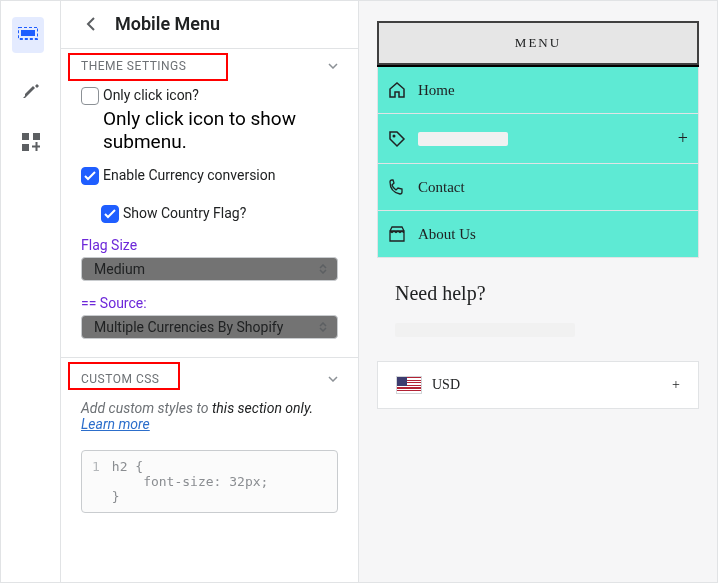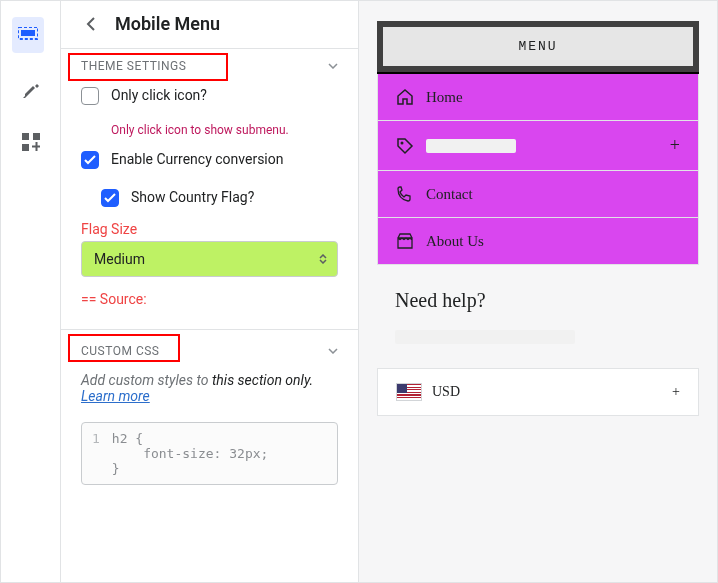--- a/index.html
+++ b/index.html
@@ -12,38 +12,38 @@
 .sb-header { display: flex; align-items: center; gap: 14px; padding: 12px 20px 14px 20px; }
 .back-btn { width: 20px; height: 20px; display: flex; align-items: center; justify-content: center; color: #5c5f62; cursor: pointer; }
 .sb-title { font-size: 18px; font-weight: 600; }
 .section-header { display: flex; justify-content: space-between; align-items: center; padding: 10px 20px; cursor: pointer; position: relative; }
 .section-header .label { font-size: 12px; font-weight: 400; letter-spacing: 0.5px; color: #6d7175; }
 .caret { color: #8c9196; }
 .redbox1 { position: absolute; left: 7px; top: 4px; width: 160px; height: 28px; border: 2px solid #ff0000; pointer-events: none; }
 .redbox2 { position: absolute; left: 7px; top: 4px; width: 112px; height: 28px; border: 2px solid #ff0000; pointer-events: none; }
 .hr { height: 1px; background: #e1e3e5; width: 100%; }
 .section-body { padding: 4px 20px 18px 20px; display: flex; flex-direction: column; gap: 14px; }
-.check-row { display: flex; align-items: flex-start; gap: 12px; }
+.check-row { display: flex; align-items: flex-start; gap: 4px; }
 .checkbox { width: 18px; height: 18px; border: 1px solid #8c9196; border-radius: 4px; background: #fff; flex-shrink: 0; display: flex; align-items: center; justify-content: center; }
 .checkbox.checked { background: #1f5eff; border-color: #1f5eff; color: #fff; }
 .check-label { color: #202223; }
-.helper { font-size: 12px; color: #be185d; margin-top: 20px; }
-.field-label { font-size: 14px; color: #ef4444; margin-bottom: 4px; }
-.select { position: relative; border: 1px solid #c9cccf; border-radius: 4px; height: 36px; display: flex; align-items: center; padding: 0 36px 0 12px; background: #bef264; cursor: pointer; }
+.helper { font-size: 19px; color: #000000; margin-top: 4px; }
+.field-label { font-size: 14px; color: #6d28d9; margin-bottom: 4px; }
+.select { position: relative; border: 1px solid #c9cccf; border-radius: 4px; height: 24px; display: flex; align-items: center; padding: 0 36px 0 12px; background: #737373; cursor: pointer; }
 .select .spinners { position: absolute; right: 10px; display: flex; flex-direction: column; gap: 0; color: #5c5f62; }
 .custom-css-text { font-size: 14px; color: #6d7175; padding: 0 0 10px 0; font-style: italic; }
 .custom-css-text .bold { color: #202223; }
 .custom-css-text a { color: #2c6ecb; text-decoration: underline; }
 .code-box { border: 1px solid #c9cccf; border-radius: 4px; background: #fbfbfb; padding: 8px 10px; font-family: ui-monospace, Menlo, Consolas, monospace; font-size: 13px; display: flex; gap: 12px; }
 .gutter { color: #b5b8bb; user-select: none; }
 .code { color: #8a8d91; white-space: pre; }
 .preview { flex: 1; background: #f6f6f7; padding: 20px 18px 0 18px; }
-.pv-header { background: #e6e6e6; border: 6px solid #404040; text-align: center; font-family: Liberation Mono, monospace; letter-spacing: 2px; font-size: 13px; padding: 12px 0; }
+.pv-header { background: #e6e6e6; border: 2px solid #404040; text-align: center; font-family: Liberation Serif, serif; letter-spacing: 2px; font-size: 13px; padding: 12px 0; }
 .pv-header-bar { height: 2px; background: #000; }
-.pv-item { background: #d946ef; border: 1px solid #e1e3e5; border-top: none; display: flex; align-items: center; gap: 12px; padding: 14px 18px; font-family: Georgia, 'Times New Roman', serif; font-size: 15px; text-align: right; }
+.pv-item { background: #5eead4; border: 1px solid #e1e3e5; border-top: none; display: flex; align-items: center; gap: 12px; padding: 14px 10px; font-family: Georgia, 'Times New Roman', serif; font-size: 15px; text-align: right; }
 .pv-item .spacer { flex: 1; }
 .pv-item .plus { color: #202223; font-size: 18px; }
 .pv-item:first-of-type { border-top: 1px solid #e1e3e5; }
 .blurbox { background: #f1f1f1; height: 14px; border-radius: 2px; }
 .need-help { font-family: Georgia, 'Times New Roman', serif; font-size: 20px; padding: 24px 18px 4px 18px; }
 .blur-line { margin: 14px 18px 24px 18px; }
 .pv-currency { background: #fff; border: 1px solid #e1e3e5; display: flex; align-items: center; gap: 10px; padding: 14px 18px; font-family: Georgia, 'Times New Roman', serif; }
 .flag-us { width: 26px; height: 18px; background: linear-gradient(to bottom, #b22234 0%, #b22234 8%, #fff 8%, #fff 16%, #b22234 16%, #b22234 24%, #fff 24%, #fff 32%, #b22234 32%, #b22234 40%, #fff 40%, #fff 48%, #b22234 48%, #b22234 56%, #fff 56%, #fff 64%, #b22234 64%, #b22234 72%, #fff 72%, #fff 80%, #b22234 80%, #b22234 88%, #fff 88%, #fff 100%); position: relative; border: 1px solid #d2d5d8; }
 .flag-us::before { content: ""; position: absolute; top: 0; left: 0; width: 10px; height: 9px; background: #3c3b6e; }
 svg { display: block; }
@@ -133,20 +133,31 @@
             </svg>
           <svg width="8" height="5">
               <path d="M1 1 L4 4 L7 1" fill="none" stroke="#5c5f62" stroke-width="1.5"></path>
             </svg>
         </span>
       </div>
     </div>
 
     <div>
       <div class="field-label">== Source:</div>
+      <div class="select">
+        <span>Multiple Currencies By Shopify</span>
+        <span class="spinners">
+          <svg width="8" height="5">
+              <path d="M1 4 L4 1 L7 4" fill="none" stroke="#5c5f62" stroke-width="1.5"></path>
+            </svg>
+          <svg width="8" height="5">
+              <path d="M1 1 L4 4 L7 1" fill="none" stroke="#5c5f62" stroke-width="1.5"></path>
+            </svg>
+        </span>
+      </div>
     </div>
   </div>
 
   <div class="hr"></div>
 
   <div class="section-header" style="padding-top:14px;padding-bottom:14px;">
     <span class="label">CUSTOM CSS</span>
     <span class="caret">
       <svg width="10" height="6">
           <path d="M1 1 L5 5 L9 1" fill="none" stroke="#8c9196" stroke-width="1.5"></path>

